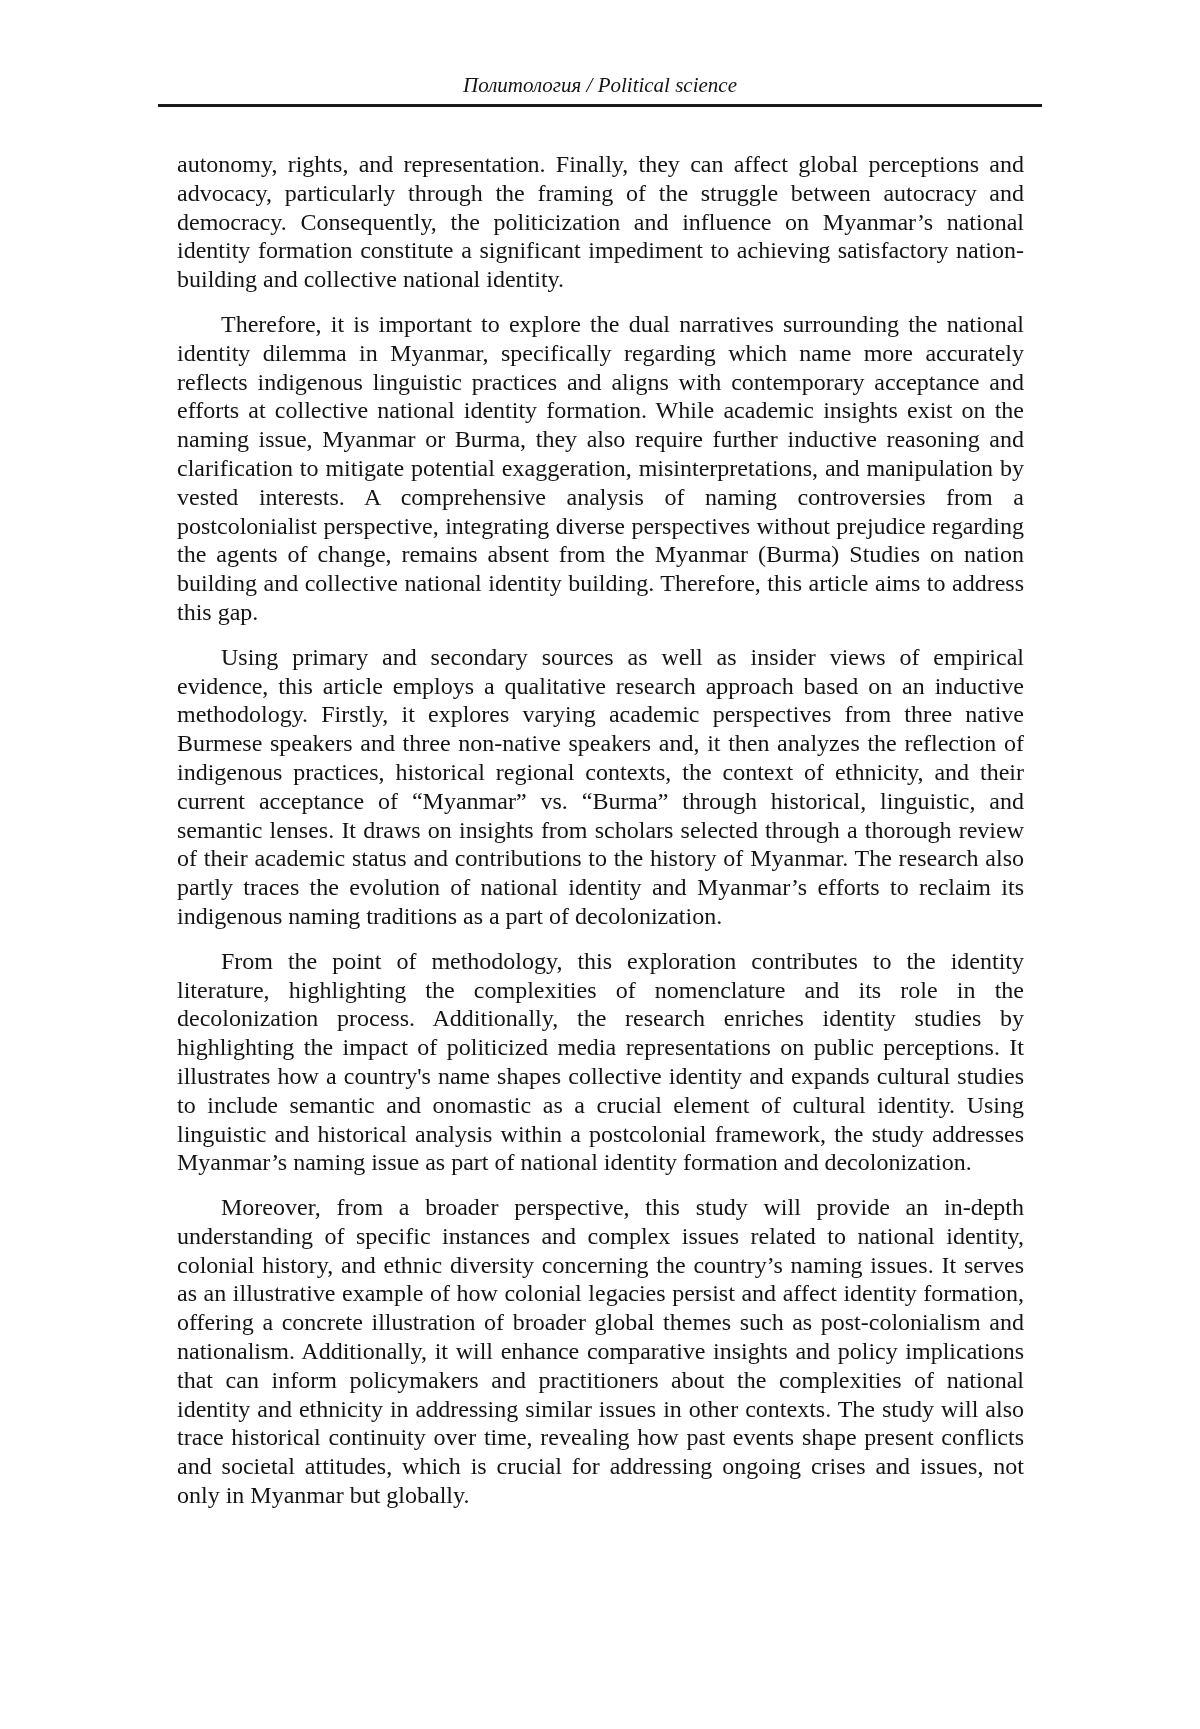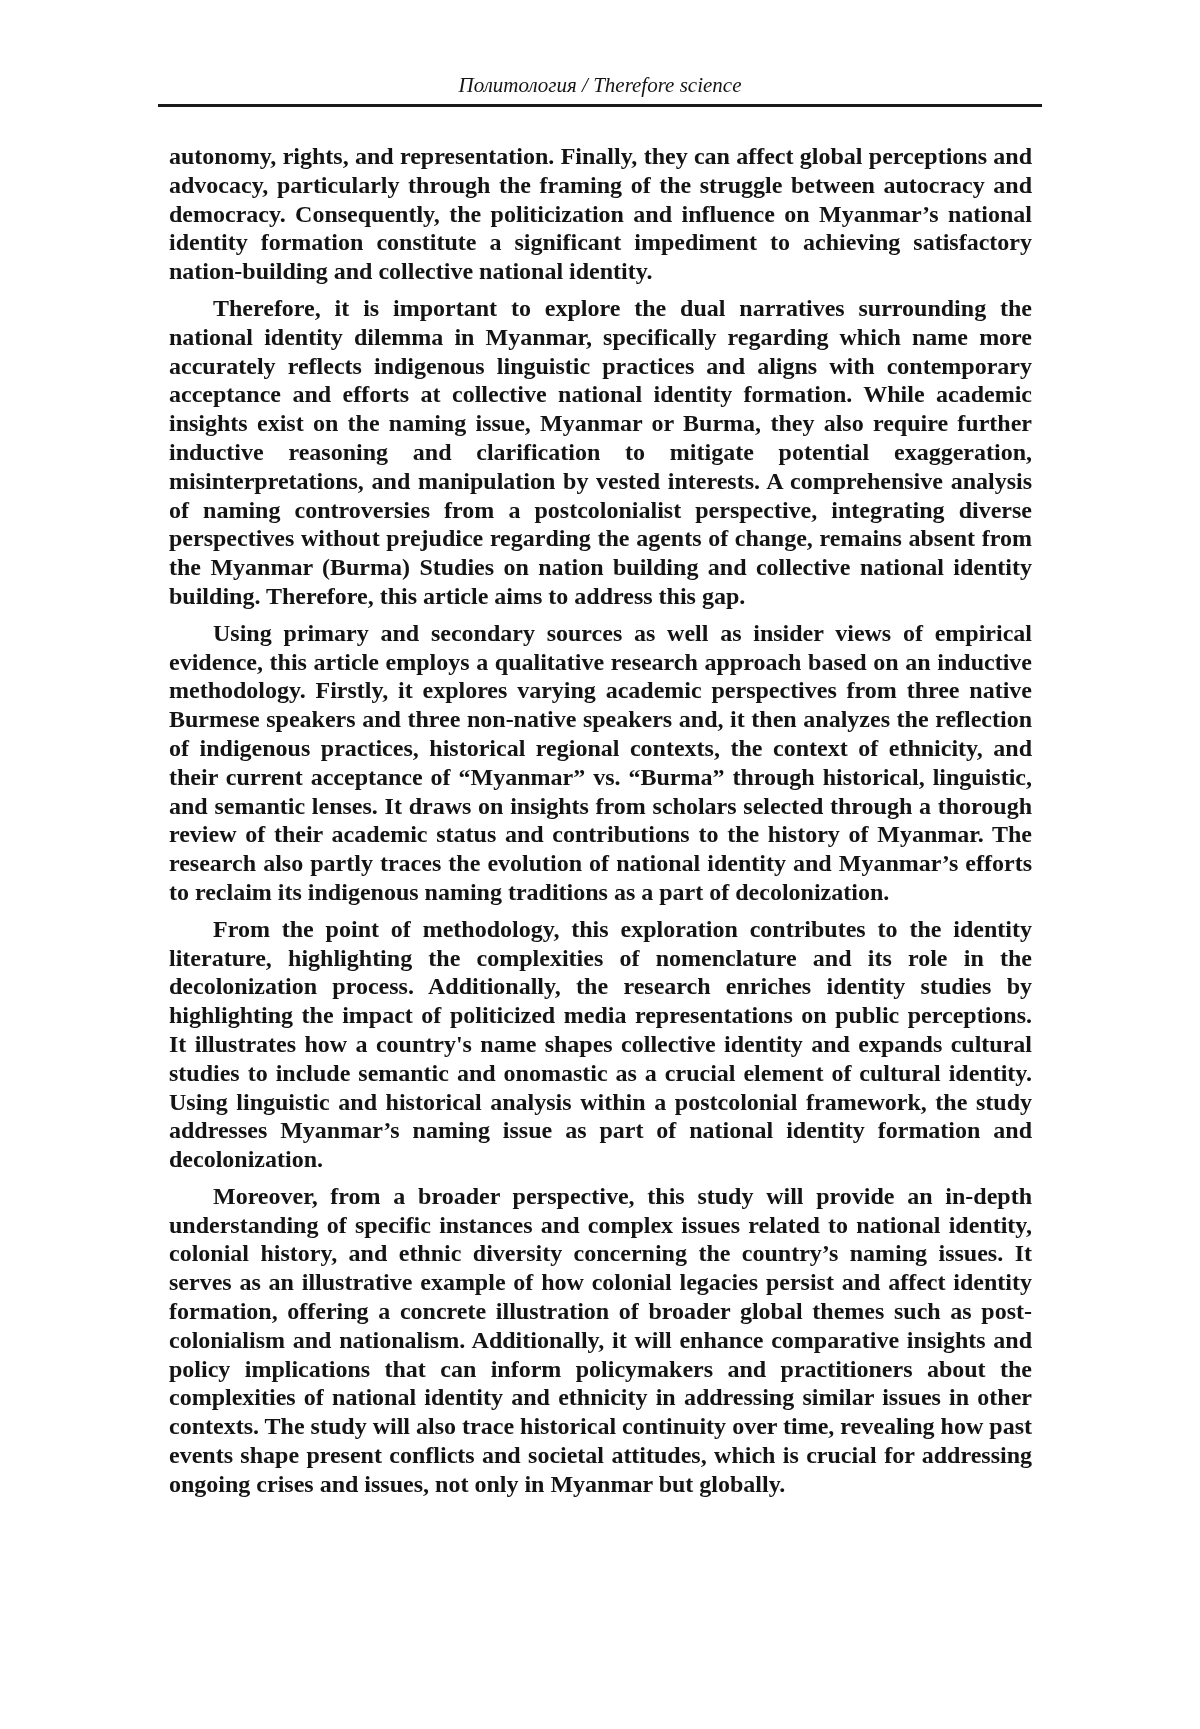--- a/index.html
+++ b/index.html
@@ -32,44 +32,43 @@
   .body-text {
     position: absolute;
     left: 161px;
     top: 134px;
     width: 879px;
     font-size: 24px;
     line-height: 28.8px;
     text-align: justify;
   }
   .body-text p {
-    margin: 8px;
+    margin: 16px;
     padding: 0;
     text-indent: 44px;
-    font-weight: bold;
   }
   .body-text p.no-indent {
     text-indent: 0;
   }
   .page-number {
     position: absolute;
     left: 161px;
     top: 1604px;
     width: 879px;
     text-align: right;
     font-size: 28px;
     line-height: 32px;
   }
 </style>
 </head>
 <body>
 
 <div class="page">
 
-  <div class="running-header">Политология / Therefore science</div>
+  <div class="running-header">Политология / Political science</div>
 
   <div class="body-text">
     <p class="no-indent">autonomy, rights, and representation. Finally, they can affect global perceptions and advocacy, particularly through the framing of the struggle between autocracy and democracy. Consequently, the politicization and influence on Myanmar’s national identity formation constitute a significant impediment to achieving satisfactory nation-building and collective national identity.</p>
     <p>Therefore, it is important to explore the dual narratives surrounding the national identity dilemma in Myanmar, specifically regarding which name more accurately reflects indigenous linguistic practices and aligns with contemporary acceptance and efforts at collective national identity formation. While academic insights exist on the naming issue, Myanmar or Burma, they also require further inductive reasoning and clarification to mitigate potential exaggeration, misinterpretations, and manipulation by vested interests. A comprehensive analysis of naming controversies from a postcolonialist perspective, integrating diverse perspectives without prejudice regarding the agents of change, remains absent from the Myanmar (Burma) Studies on nation building and collective national identity building. Therefore, this article aims to address this gap.</p>
     <p>Using primary and secondary sources as well as insider views of empirical evidence, this article employs a qualitative research approach based on an inductive methodology. Firstly, it explores varying academic perspectives from three native Burmese speakers and three non-native speakers and, it then analyzes the reflection of indigenous practices, historical regional contexts, the context of ethnicity, and their current acceptance of “Myanmar” vs. “Burma” through historical, linguistic, and semantic lenses. It draws on insights from scholars selected through a thorough review of their academic status and contributions to the history of Myanmar. The research also partly traces the evolution of national identity and Myanmar’s efforts to reclaim its indigenous naming traditions as a part of decolonization.</p>
     <p>From the point of methodology, this exploration contributes to the identity literature, highlighting the complexities of nomenclature and its role in the decolonization process. Additionally, the research enriches identity studies by highlighting the impact of politicized media representations on public perceptions. It illustrates how a country's name shapes collective identity and expands cultural studies to include semantic and onomastic as a crucial element of cultural identity. Using linguistic and historical analysis within a postcolonial framework, the study addresses Myanmar’s naming issue as part of national identity formation and decolonization.</p>
     <p>Moreover, from a broader perspective, this study will provide an in-depth understanding of specific instances and complex issues related to national identity, colonial history, and ethnic diversity concerning the country’s naming issues. It serves as an illustrative example of how colonial legacies persist and affect identity formation, offering a concrete illustration of broader global themes such as post-colonialism and nationalism. Additionally, it will enhance comparative insights and policy implications that can inform policymakers and practitioners about the complexities of national identity and ethnicity in addressing similar issues in other contexts. The study will also trace historical continuity over time, revealing how past events shape present conflicts and societal attitudes, which is crucial for addressing ongoing crises and issues, not only in Myanmar but globally.</p>
   </div>
 
 

